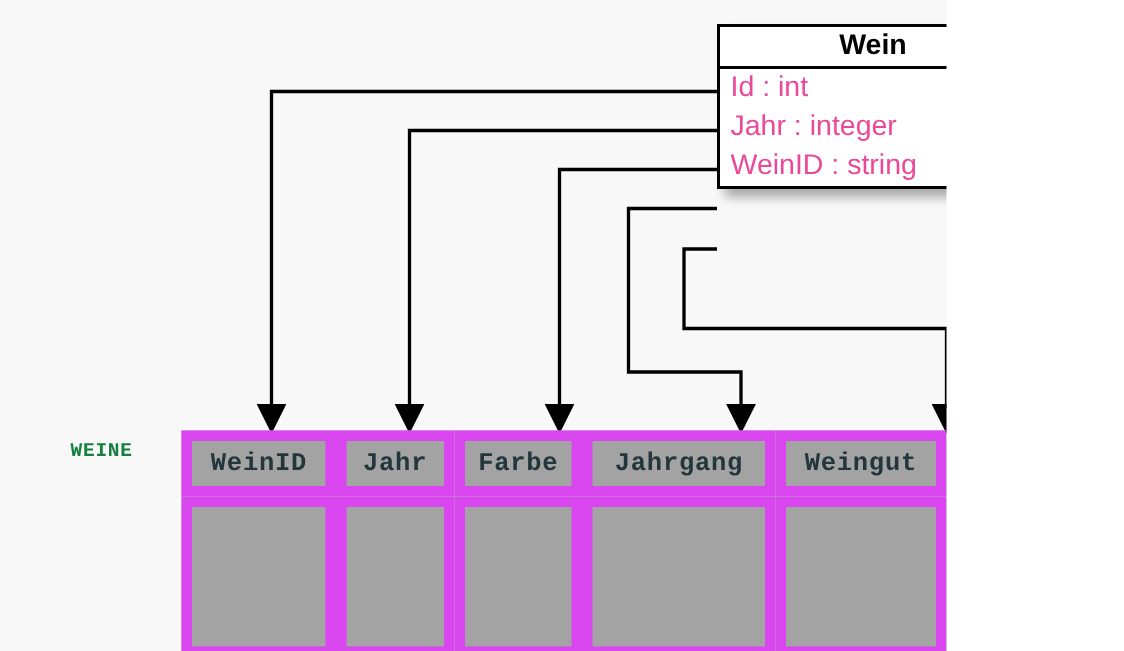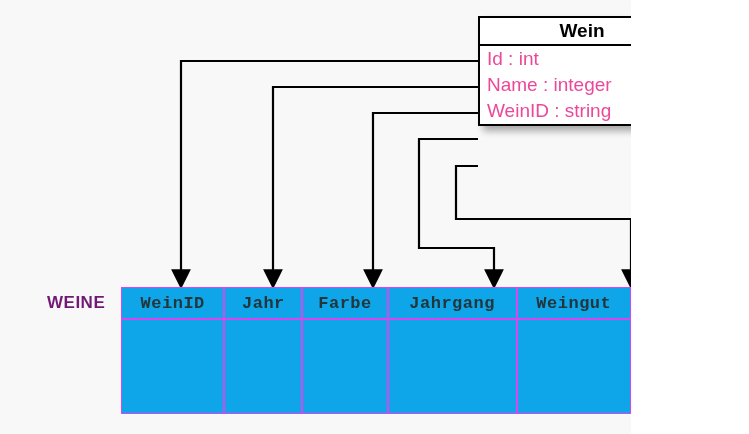--- a/index.html
+++ b/index.html
@@ -69,45 +69,45 @@
     z-index: 4;
   }
   table.rel-table {
     border-collapse: separate;
     border-spacing: 0;
     table-layout: fixed;
     font-family: "Liberation Mono", monospace;
   }
   table.rel-table th,
   table.rel-table td {
-    border: 1px solid #d946ef;
-    background: #0ea5e9;
+    border: 7px solid #d946ef;
+    background: #a3a3a3;
     padding: 0;
     margin: 16px;
   }
   table.rel-table th {
     height: 30px;
     font-size: 17px;
     font-weight: bold;
     color: #22363b;
     text-align: center;
     white-space: nowrap;
     letter-spacing: 0.5px;
   }
   table.rel-table td {
     height: 93px;
   }
   .tbl-label {
     position: absolute;
     left: 47px;
     top: 293px;
-    font-family: Liberation Sans, sans-serif;
+    font-family: Liberation Mono, monospace;
     font-weight: bold;
-    font-size: 17px;
-    color: #701a75;
+    font-size: 13px;
+    color: #15803d;
     letter-spacing: 0.5px;
     white-space: nowrap;
     z-index: 4;
   }
 </style>
 </head>
 <body>
 
 <div id="canvas">
 
@@ -124,21 +124,21 @@
       <path d="M 478 113 L 373 113 L 373 272" marker-end="url(#arrowhead)"></path>
       <path d="M 478 139 L 419 139 L 419 248 L 494 248 L 494 272" marker-end="url(#arrowhead)"></path>
       <path d="M 478 166 L 456 166 L 456 219 L 631 219 L 631 272" marker-end="url(#arrowhead)"></path>
     </g>
   </svg>
 
   <div class="uml-class">
     <div class="uml-title">Wein</div>
     <div class="uml-attrs">
       <div class="uml-attr">Id : int</div>
-      <div class="uml-attr">Name : integer</div>
+      <div class="uml-attr">Jahr : integer</div>
       <div class="uml-attr">WeinID : string</div>
     </div>
   </div>
 
   <div class="tbl-label">WEINE</div>
 
   <div class="rel-table-wrap">
     <table class="rel-table">
       <colgroup>
         <col style="width:117px">

